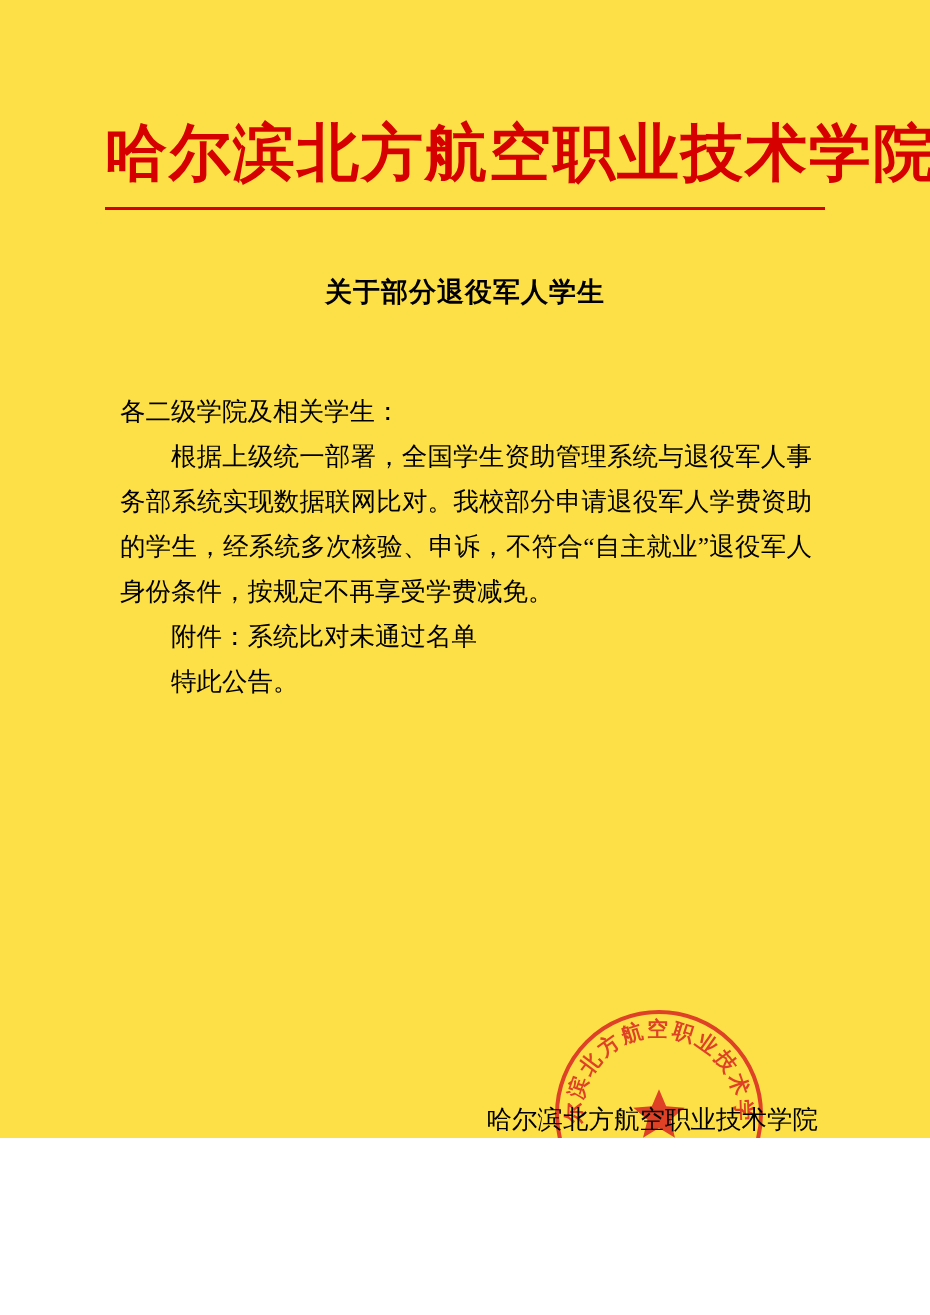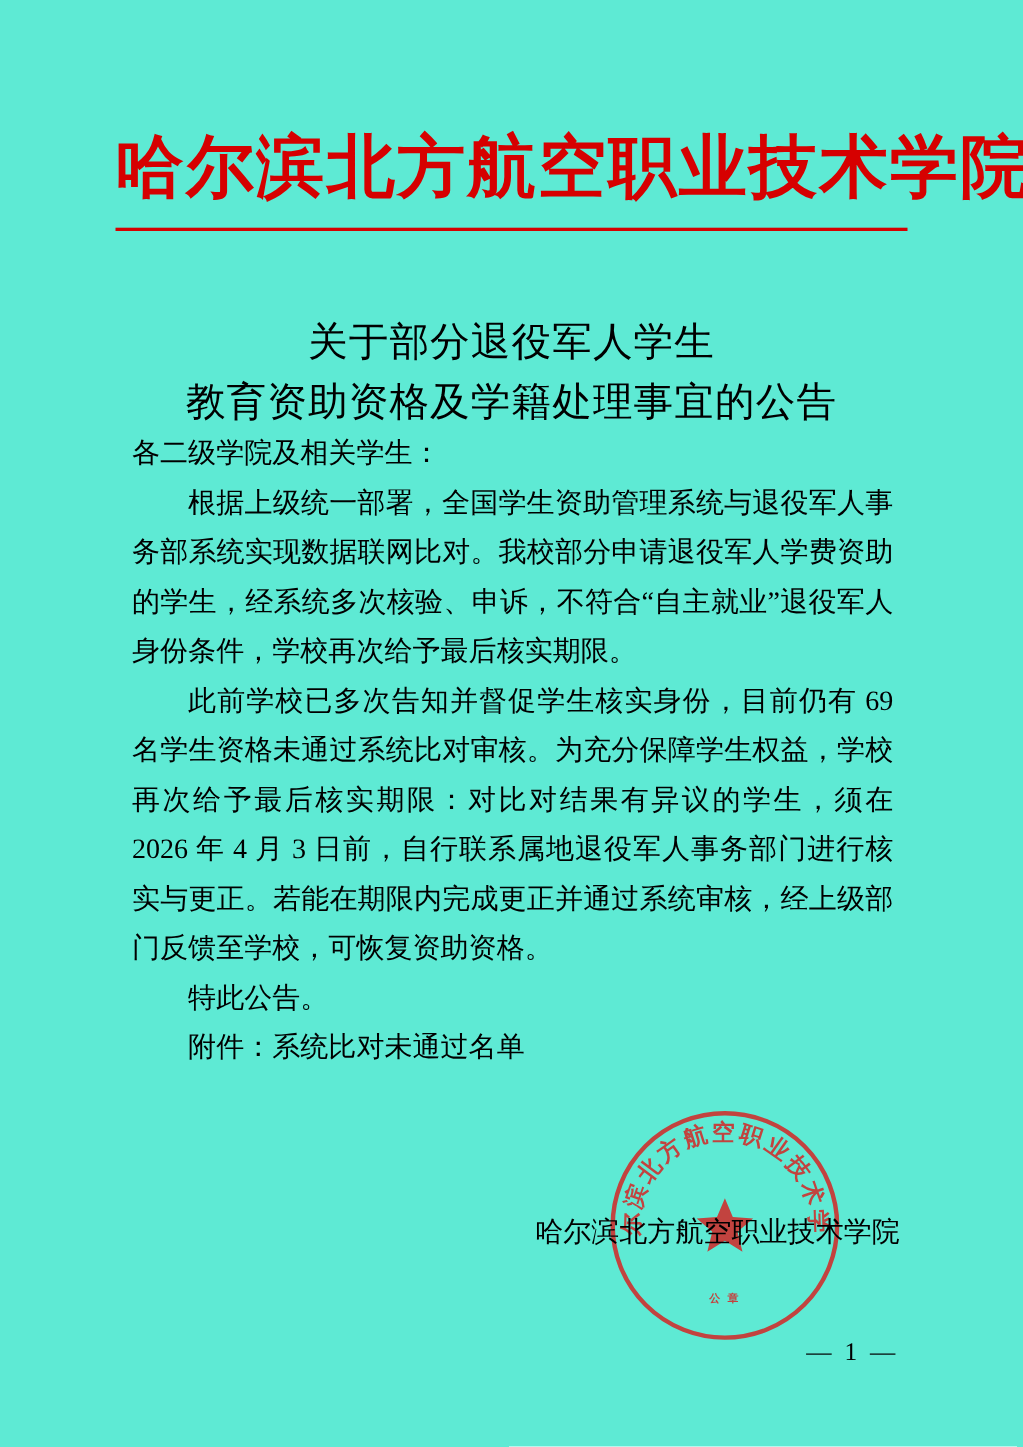--- a/index.html
+++ b/index.html
@@ -3,22 +3,22 @@
 <meta charset="utf-8">
 <style>
   html, body {
     margin: 0;
     padding: 0;
     background: #ffffff;
   }
   .page {
     position: relative;
     width: 930px;
-    height: 1315px;
-    background: #5eead4;
+    height: 1138px;
+    background: #fde047;
     overflow: hidden;
     font-family: "Liberation Serif", "DejaVu Serif", serif;
     color: #000000;
   }
 
   
   .letterhead {
     position: absolute;
     top: 118px;
     left: 105px;
@@ -37,26 +37,26 @@
   .letterhead-rule {
     margin-top: 18px;
     height: 3px;
     background: #d60000;
     width: 100%;
   }
 
   
   .doc-title {
     position: absolute;
-    top: 284px;
+    top: 272px;
     left: 105px;
     width: 720px;
     text-align: center;
-    font-weight: normal;
-    font-size: 36px;
+    font-weight: bold;
+    font-size: 27px;
     line-height: 1.5;
     letter-spacing: 1px;
   }
   .doc-title div { white-space: nowrap; }
 
   
   .body-block {
     position: absolute;
     top: 389px;
     left: 120px;
@@ -153,29 +153,27 @@
 
 <div class="page">
 
   <div class="letterhead">
     <div class="letterhead-title">哈尔滨北方航空职业技术学院</div>
     <div class="letterhead-rule"></div>
   </div>
 
   <div class="doc-title">
     <div>关于部分退役军人学生</div>
-    <div>教育资助资格及学籍处理事宜的公告</div>
   </div>
 
   <div class="body-block">
     <p class="p-salutation">各二级学院及相关学生：</p>
-    <p class="p-indent">根据上级统一部署，全国学生资助管理系统与退役军人事务部系统实现数据联网比对。我校部分申请退役军人学费资助的学生，经系统多次核验、申诉，不符合“自主就业”退役军人身份条件，学校再次给予最后核实期限。</p>
-    <p class="p-indent">此前学校已多次告知并督促学生核实身份，目前仍有 69 名学生资格未通过系统比对审核。为充分保障学生权益，学校再次给予最后核实期限：对比对结果有异议的学生，须在 2026 年 4 月 3 日前，自行联系属地退役军人事务部门进行核实与更正。若能在期限内完成更正并通过系统审核，经上级部门反馈至学校，可恢复资助资格。</p>
+    <p class="p-indent">根据上级统一部署，全国学生资助管理系统与退役军人事务部系统实现数据联网比对。我校部分申请退役军人学费资助的学生，经系统多次核验、申诉，不符合“自主就业”退役军人身份条件，按规定不再享受学费减免。</p>
+    <p class="p-indent">附件：系统比对未通过名单</p>
     <p class="p-indent">特此公告。</p>
-    <p class="p-indent">附件：系统比对未通过名单</p>
   </div>
 
   <div class="seal">
     <div class="seal-ring-text">
       <svg viewBox="0 0 200 200" xmlns="http://www.w3.org/2000/svg">
         <defs>
           <path id="sealArc" d="M 22,100 A 78,78 0 1 1 178,100" fill="none"></path>
         </defs>
         <text>
           <textPath href="#sealArc" startOffset="50%" text-anchor="middle">哈尔滨北方航空职业技术学院</textPath>

